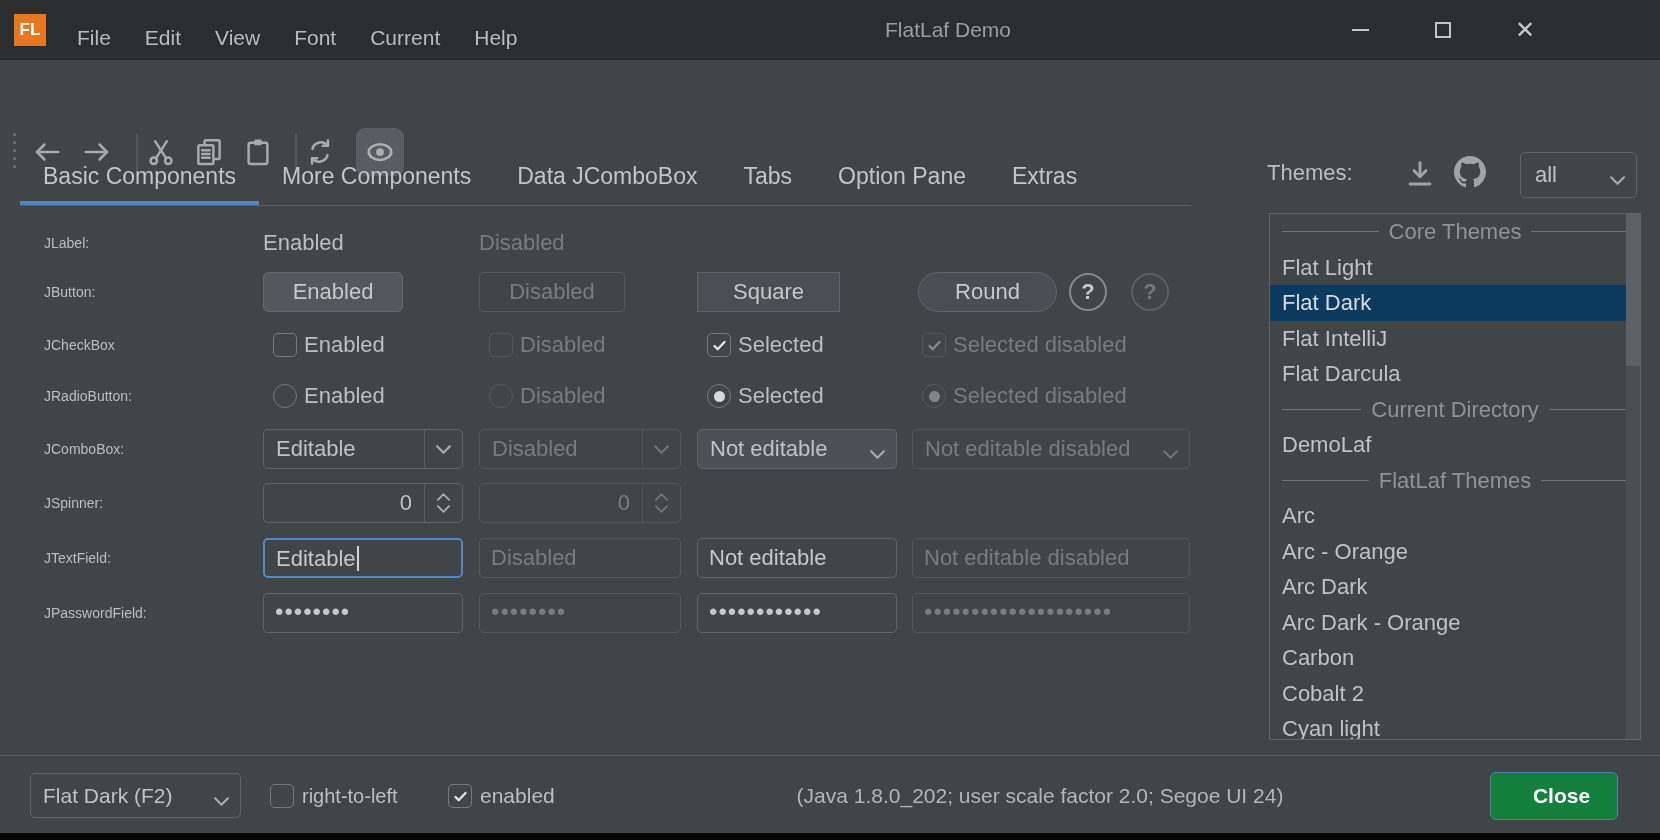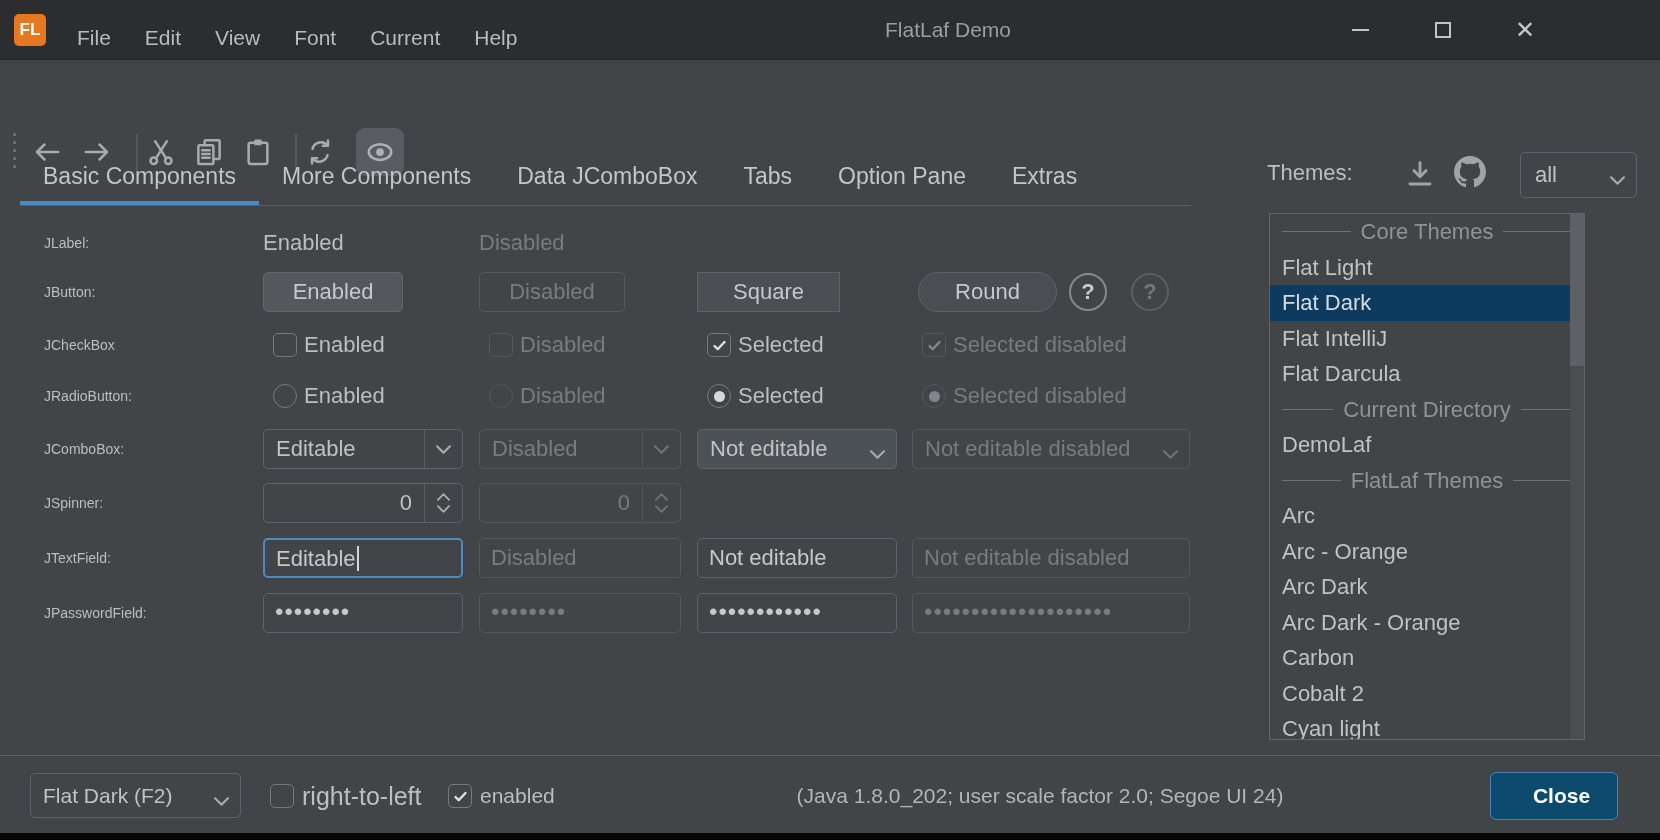--- a/index.html
+++ b/index.html
@@ -4,21 +4,21 @@
 <style>
   * { margin:0; padding:0; box-sizing:border-box; }
   html,body { background:#222; }
   .screen {
     position:relative; width:1660px; height:840px; overflow:hidden;
     background:#414548; font-family:"Liberation Sans", sans-serif;
     color:#bcbec0; -webkit-font-smoothing:antialiased;
   }
   
   .titlebar { position:absolute; left:0; top:0; width:1660px; height:60px; background:#2b2d2f; border-bottom:1px solid #232527; }
-  .logo { position:absolute; left:14px; top:14px; width:32px; height:32px; background:#e87722; border-radius:5px;
+  .logo { position:absolute; left:14px; top:14px; width:32px; height:32px; background:#e87722; border-radius:0;
           color:#fff; font-weight:bold; font-size:17px; display:flex; align-items:center; justify-content:center; }
   .menubar { position:absolute; left:60px; top:0; height:60px; display:flex; }
   .menu-item { padding:8px 17px; line-height:60px; font-size:21px; color:#b9bbbd; cursor:default; }
   .win-title { position:absolute; left:236px; right:0; top:0; line-height:60px; text-align:center; font-size:21px; color:#9b9ea1; }
   .win-btn { position:absolute; top:0; width:66px; height:60px; display:flex; align-items:center; justify-content:center; }
   .min-glyph { width:17px; height:2px; background:#c3c5c7; }
   .max-glyph { width:16px; height:16px; border:2px solid #c3c5c7; }
   .close-glyph { font-size:24px; color:#c3c5c7; line-height:1; }
   
   .toolbar { position:absolute; left:0; top:61px; width:1660px; height:62px; }
@@ -36,21 +36,21 @@
   .tab-sep-line { position:absolute; left:20px; top:205px; width:1171px; height:1px; background:#5c6063; }
   
   .themes-label { position:absolute; left:1267px; top:150px; height:46px; line-height:46px; font-size:22px; color:#bcbec0; }
   .hdr-ic { position:absolute; top:158px; width:32px; height:32px; }
   .hdr-ic svg { width:32px; height:32px; }
   .all-combo { position:absolute; left:1520px; top:152px; width:117px; height:46px; border:1px solid #60646a; border-radius:5px; }
   .all-combo .val { position:absolute; left:14px; top:0; line-height:44px; font-size:22px; color:#c0c2c4; }
   .chev { position:absolute; right:11px; top:50%; margin-top:-4px; width:15px; height:9px; }
   .chev svg { width:15px; height:9px; stroke:#a9acae; fill:none; stroke-width:2; stroke-linecap:round; stroke-linejoin:round; }
   .chev.dim svg { stroke:#6f7376; }
-  .themes-list { position:absolute; left:1269px; top:213px; width:316px; height:527px; border:1px solid #5f6467; overflow:hidden; background:#414548; }
+  .themes-list { position:absolute; left:1269px; top:213px; width:372px; height:527px; border:1px solid #5f6467; overflow:hidden; background:#414548; }
   .tl-row { position:relative; height:35.5px; line-height:35.5px; font-size:22px; color:#c0c2c4; padding-left:12px; white-space:nowrap; }
   .tl-row.selected { background:#0d3a5f; color:#d8dcdf; }
   .tl-sep { display:flex; align-items:center; gap:10px; padding:0 12px; color:#8f9396; }
   .tl-sep .line { flex:1; height:1px; background:#6e7275; }
   .tl-scroll { position:absolute; right:0px; top:0px; bottom:0px; width:14px; background:#4a4e51; }
   .tl-thumb { position:absolute; left:0; top:0; width:14px; height:152px; background:#5d6165; }
   
   .rowlabel { position:absolute; left:44px; width:215px; height:36px; line-height:36px; font-size:14px; color:#bcbec0; }
   .statictext { position:absolute; height:36px; line-height:36px; font-size:22px; }
   .dim { color:#787c7f !important; }
@@ -88,21 +88,21 @@
   .spin .arrows svg { width:13px; height:8px; stroke:#a9acae; fill:none; stroke-width:2; stroke-linecap:round; stroke-linejoin:round; }
   .tf { position:absolute; height:40px; border:1px solid #60646a; border-radius:5px; }
   .tf .val { position:absolute; left:11px; top:0; line-height:38px; font-size:22px; color:#c6c8c9; white-space:nowrap; }
   .tf.focused { border:2px solid #4e8ac8; }
   .tf.disabled { border-color:#54585b; }
   .tf.disabled .val { color:#787c7f; }
   .caret { display:inline-block; width:2px; height:25px; background:#d2d4d5; vertical-align:-5px; margin-left:1px; }
   .pw .val { font-size:24px; letter-spacing:1px; line-height:36px; }
   
   .bottom-sep { position:absolute; left:0; top:755px; width:1660px; height:1px; background:#5a5e62; }
-  .close-btn { position:absolute; left:1490px; top:772px; width:128px; height:48px; background:#0c4a6e; border:1px solid #4f7fb3;
+  .close-btn { position:absolute; left:1490px; top:772px; width:128px; height:48px; background:#15803d; border:1px solid #4f7fb3;
                border-radius:6px; color:#fff; font-weight:bold; font-size:21px; display:flex; align-items:center; justify-content:center;padding-left:15px; }
   .status-text { position:absolute; left:420px; right:0; top:773px; height:45px; line-height:45px; text-align:center; font-size:21px; color:#b3b5b7; }
   .black-strip { position:absolute; left:0; top:833px; width:1660px; height:7px; background:#060606; }
 </style>
 </head>
 <body>
 
 <div class="screen">
 
   <div class="titlebar">
@@ -376,21 +376,21 @@
   </div>
 
   <div class="bottom-sep"></div>
   <div class="combo" style="left:30px; top:773px; width:211px; height:45px;">
     <span class="val" style="font-size:21px; line-height:43px;">Flat Dark (F2)</span>
     <span class="chev"><svg viewBox="0 0 14 8">
           <path d="M1 1l6 6 6-6"></path>
         </svg></span>
   </div>
   <div class="cbox" style="left:270px; top:784px;"></div>
-  <div class="ctl-label" style="left:302px; top:784px; font-size:25px;">right-to-left</div>
+  <div class="ctl-label" style="left:302px; top:784px; font-size:20px;">right-to-left</div>
   <div class="cbox" style="left:448px; top:784px;">
     <svg viewBox="0 0 14 13">
         <path d="M2 7l3.2 3.2L12 3"></path>
       </svg>
   </div>
   <div class="ctl-label" style="left:480px; top:784px; font-size:21px;">enabled</div>
   <div class="status-text">(Java 1.8.0_202;  user scale factor 2.0; Segoe UI 24)</div>
   <div class="close-btn">Close</div>
   <div class="black-strip"></div>
 

